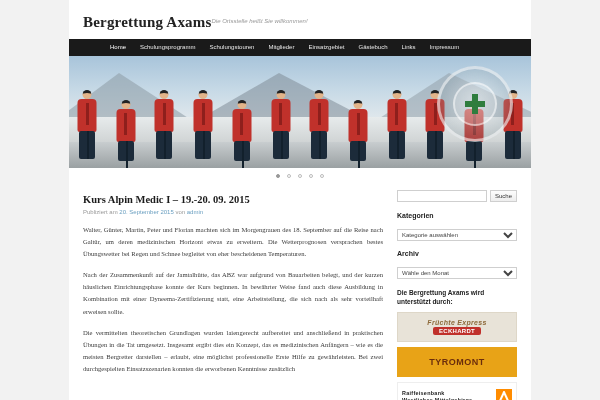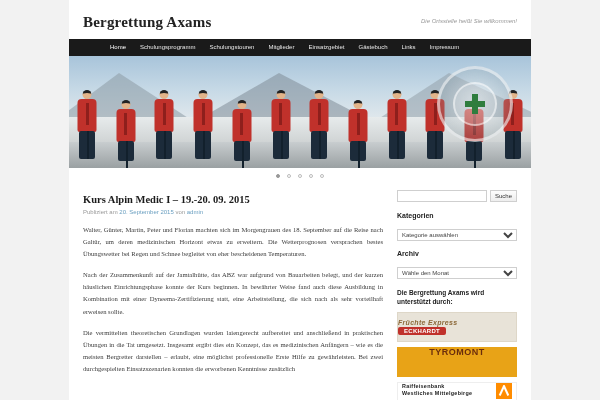--- a/index.html
+++ b/index.html
@@ -21,21 +21,21 @@
     margin: 0 auto;
     background: #fff;
     min-height: 400px;
     position: relative;
   }
   
   .masthead {
     padding: 14px 14px 8px 14px;
     display: flex;
     align-items: flex-start;
-    justify-content: space-between;
+    justify-content: flex-start;
     background: #fff;
   }
   .site-title {
     font-size: 15px;
     font-weight: bold;
     color: #222;
     letter-spacing: .2px;
     line-height: 1.1;
     margin: 0;
     font-family: "Liberation Serif", serif;
@@ -283,21 +283,21 @@
     font-weight: bold;
     color: #222;
     line-height: 1.45;
     margin: 2px 0 6px 0;
   }
   .sponsor {
     width: 100%;
     height: 30px;
     margin-bottom: 5px;
     display: flex;
-    align-items: flex-start;
+    align-items: center;
     justify-content: center;
     font-size: 7px;
     font-weight: bold;
     color: #fff;
     letter-spacing: .3px;
     position: relative;
     overflow: hidden;
   }
   .sponsor.s1 {
     background: #e8e3d8;

